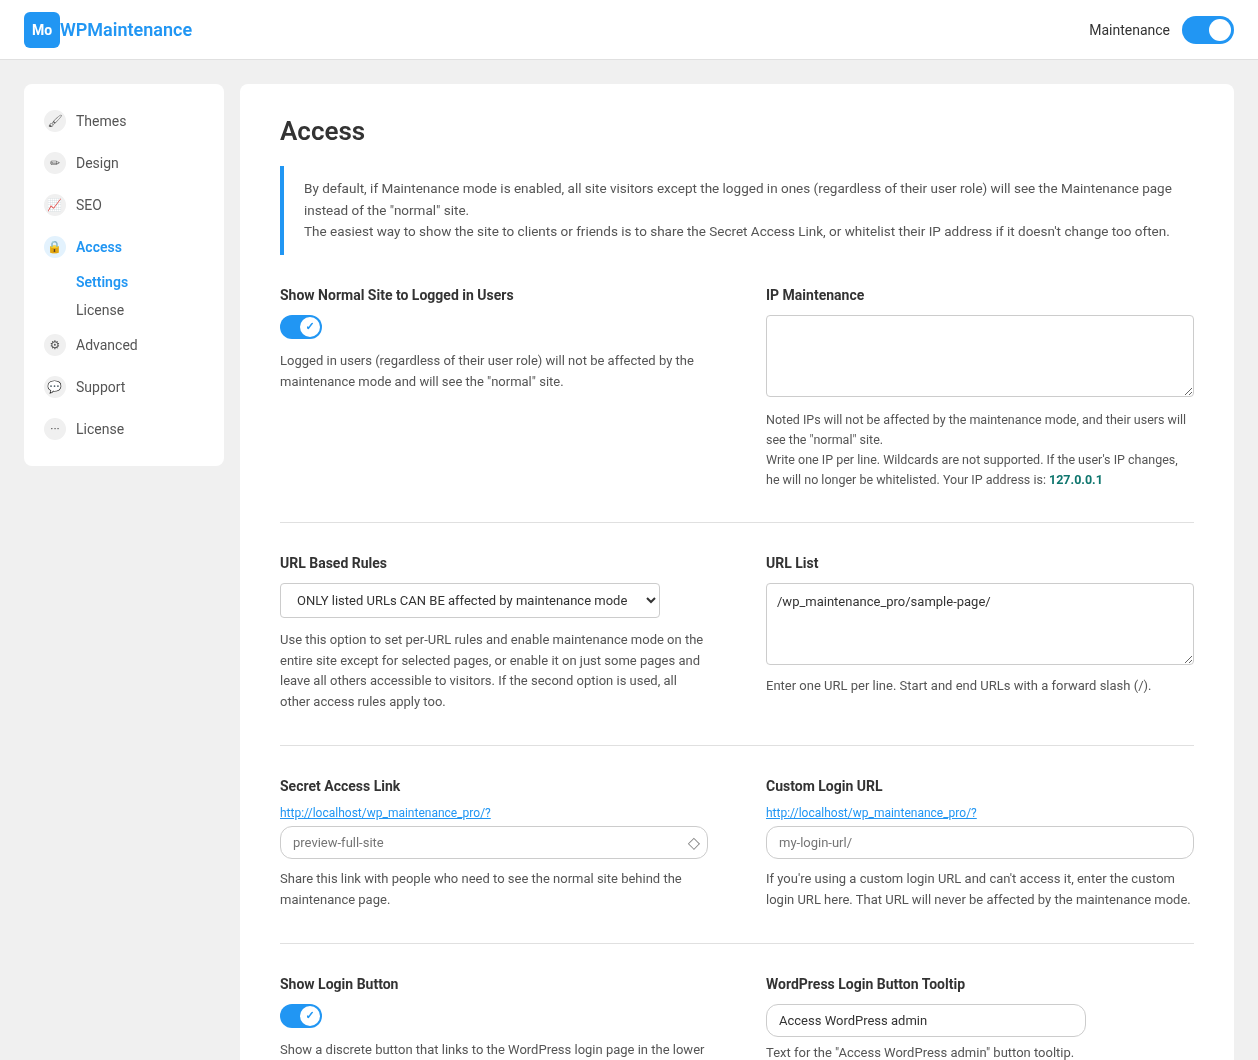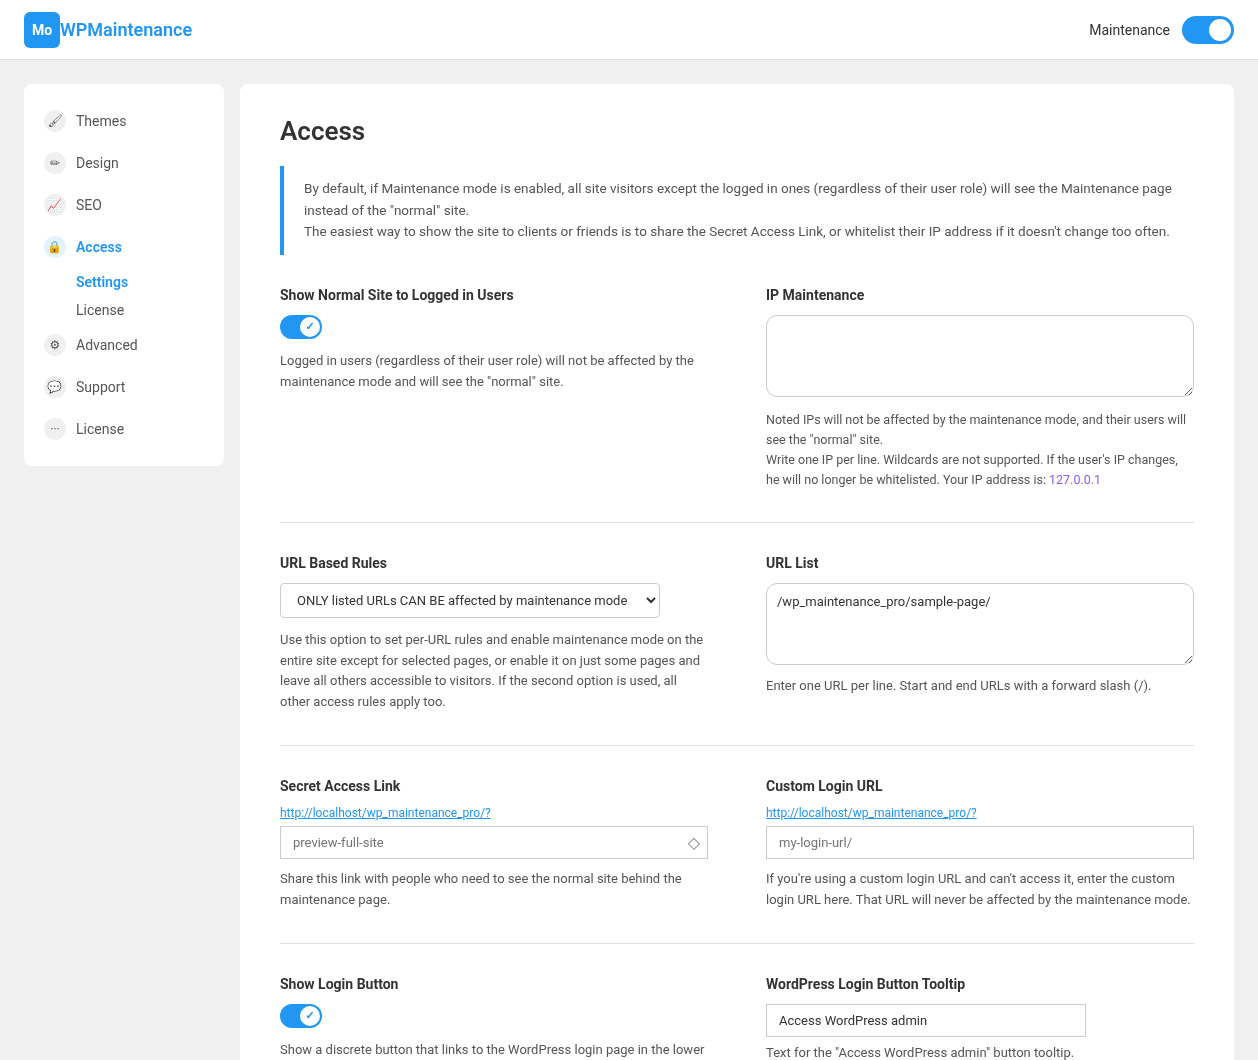--- a/index.html
+++ b/index.html
@@ -211,48 +211,48 @@
     .desc-text {
       font-size: 13px;
       color: #555;
       line-height: 1.6;
     }
 
     
     textarea {
       width: 100%;
       border: 1px solid #ccc;
-      border-radius: 11px;
+      border-radius: 4px;
       padding: 10px;
       font-size: 13px;
       color: #333;
       resize: vertical;
       min-height: 80px;
       outline: none;
       font-family: inherit;
     }
 
     input[type="text"] {
       width: 100%;
       border: 1px solid #ccc;
-      border-radius: 0;
+      border-radius: 12px;
       padding: 8px 12px;
       font-size: 13px;
       color: #333;
       outline: none;
       font-family: inherit;
     }
 
     .ip-notes {
       font-size: 12.5px;
       color: #555;
       margin-top: 10px;
       line-height: 1.6;
     }
-    .ip-address { color: #8b5cf6; }
+    .ip-address { color: #0f766e; font-weight: bold; }
 
     
     select {
       border: 1px solid #ccc;
       border-radius: 4px;
       padding: 8px 12px;
       font-size: 13px;
       color: #333;
       background: #fff;
       outline: none;

